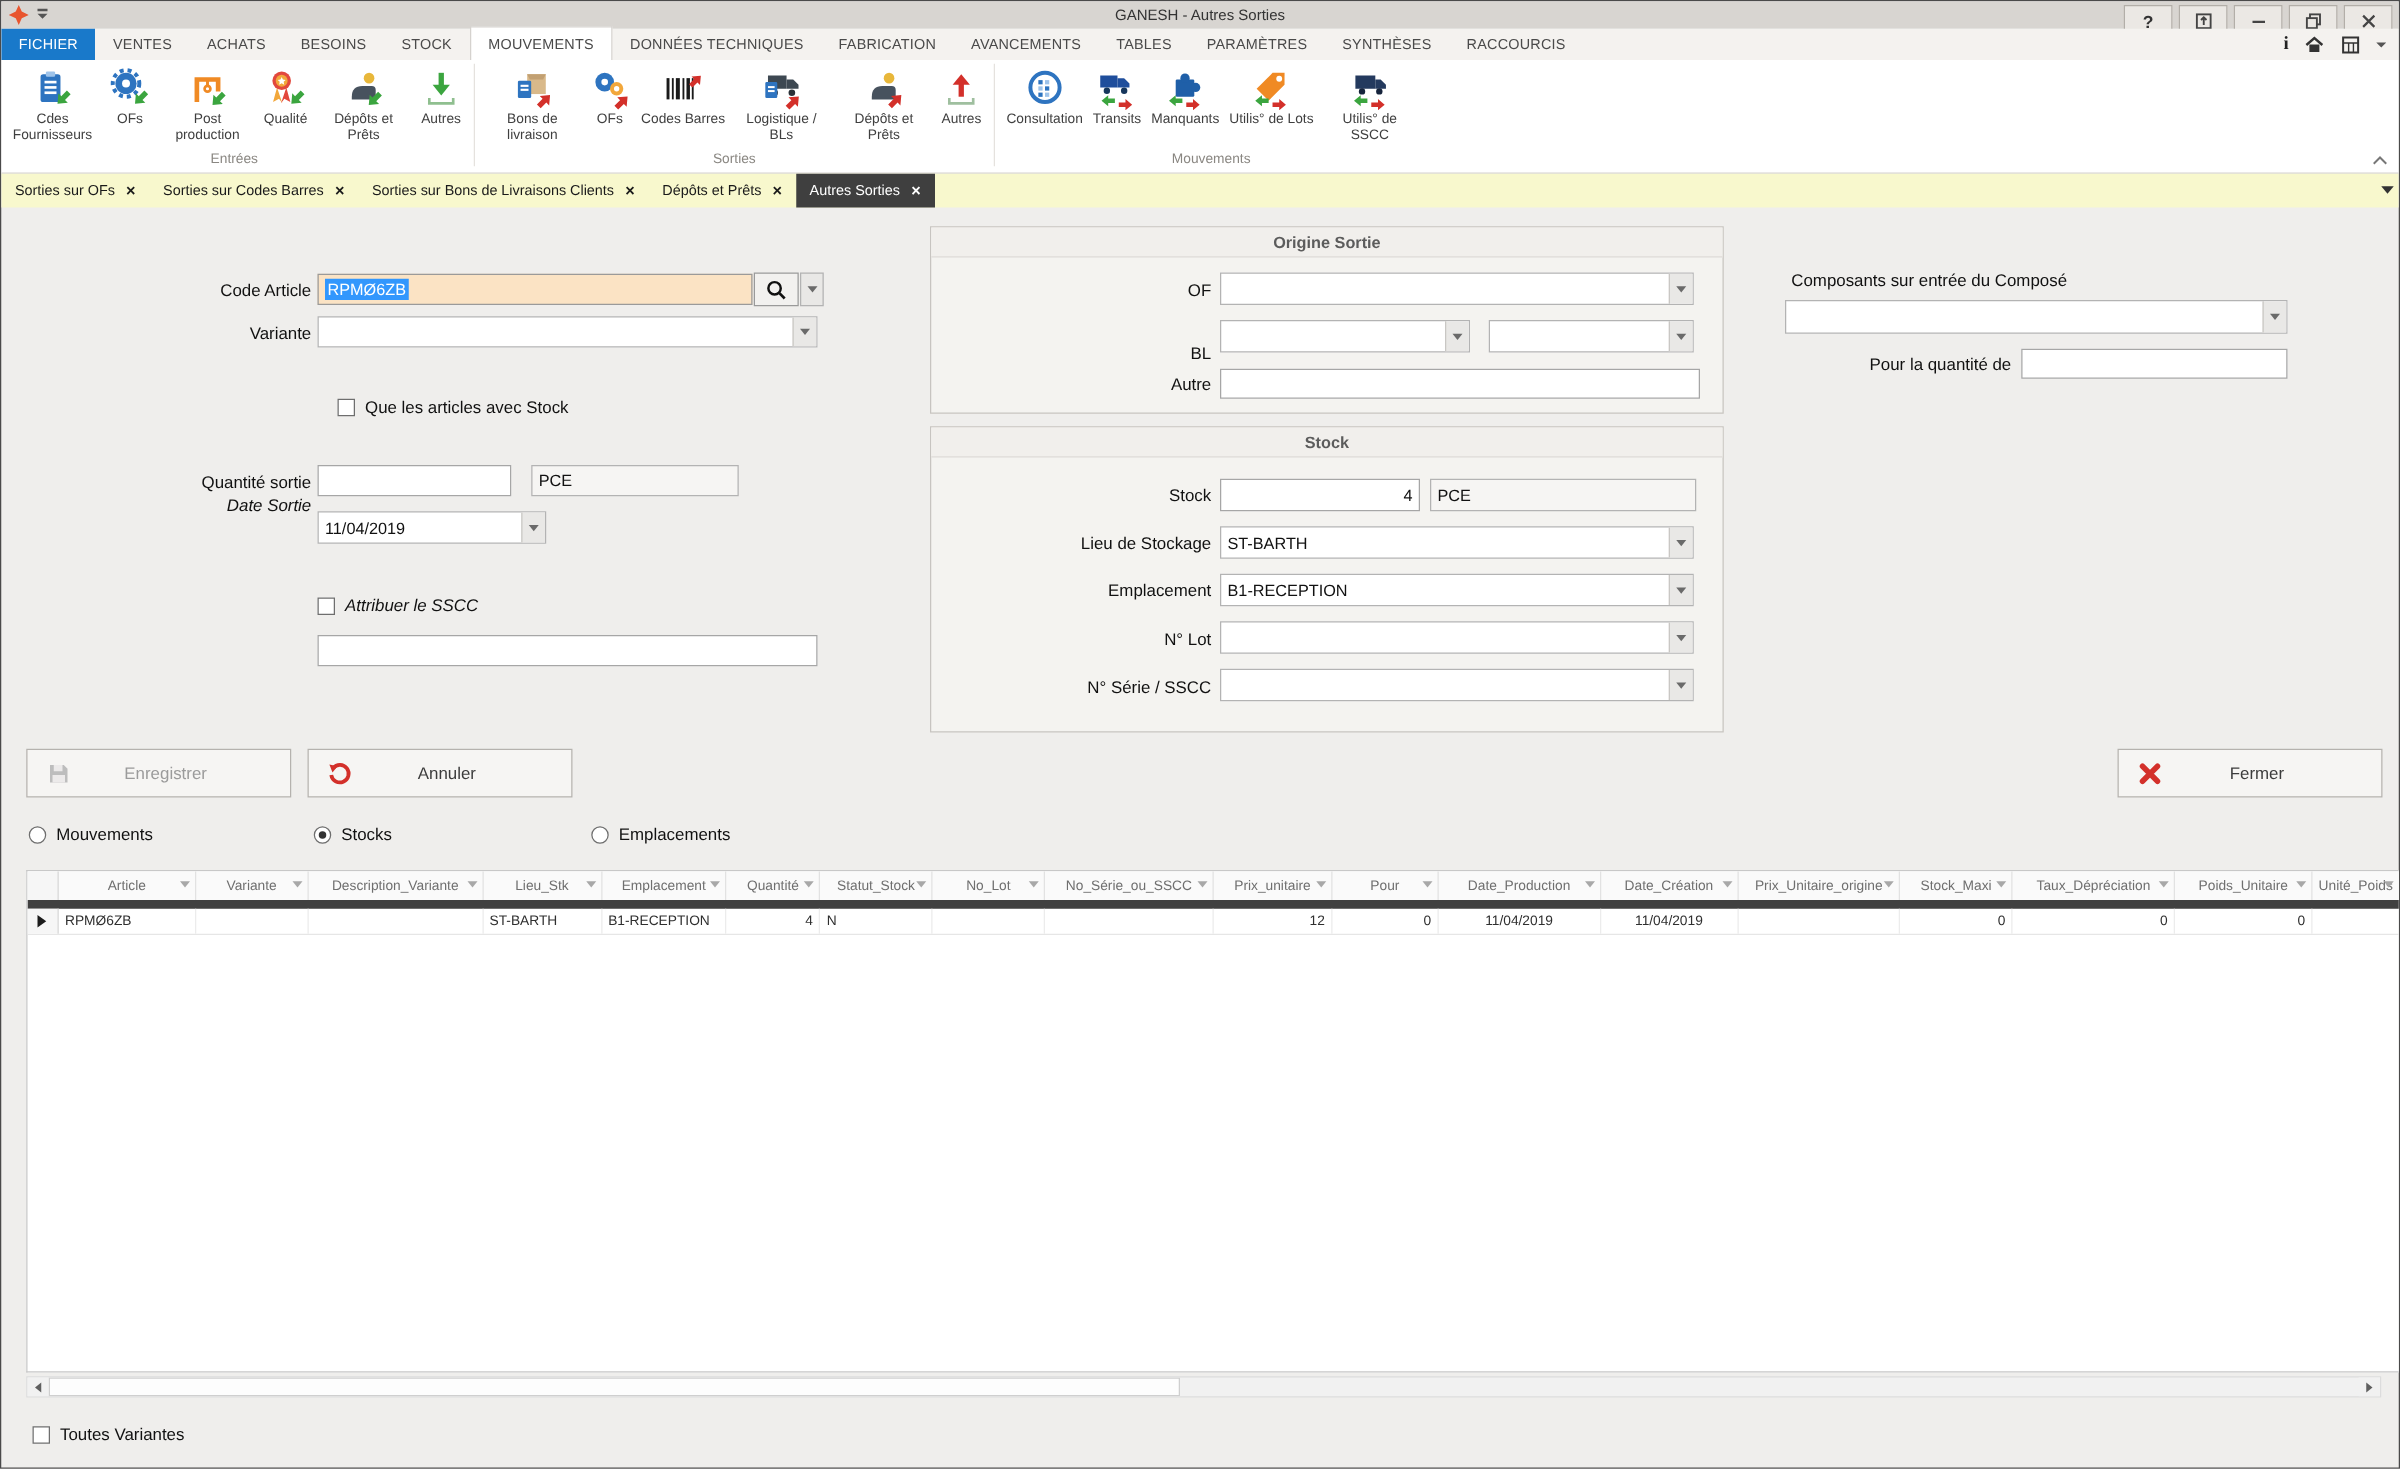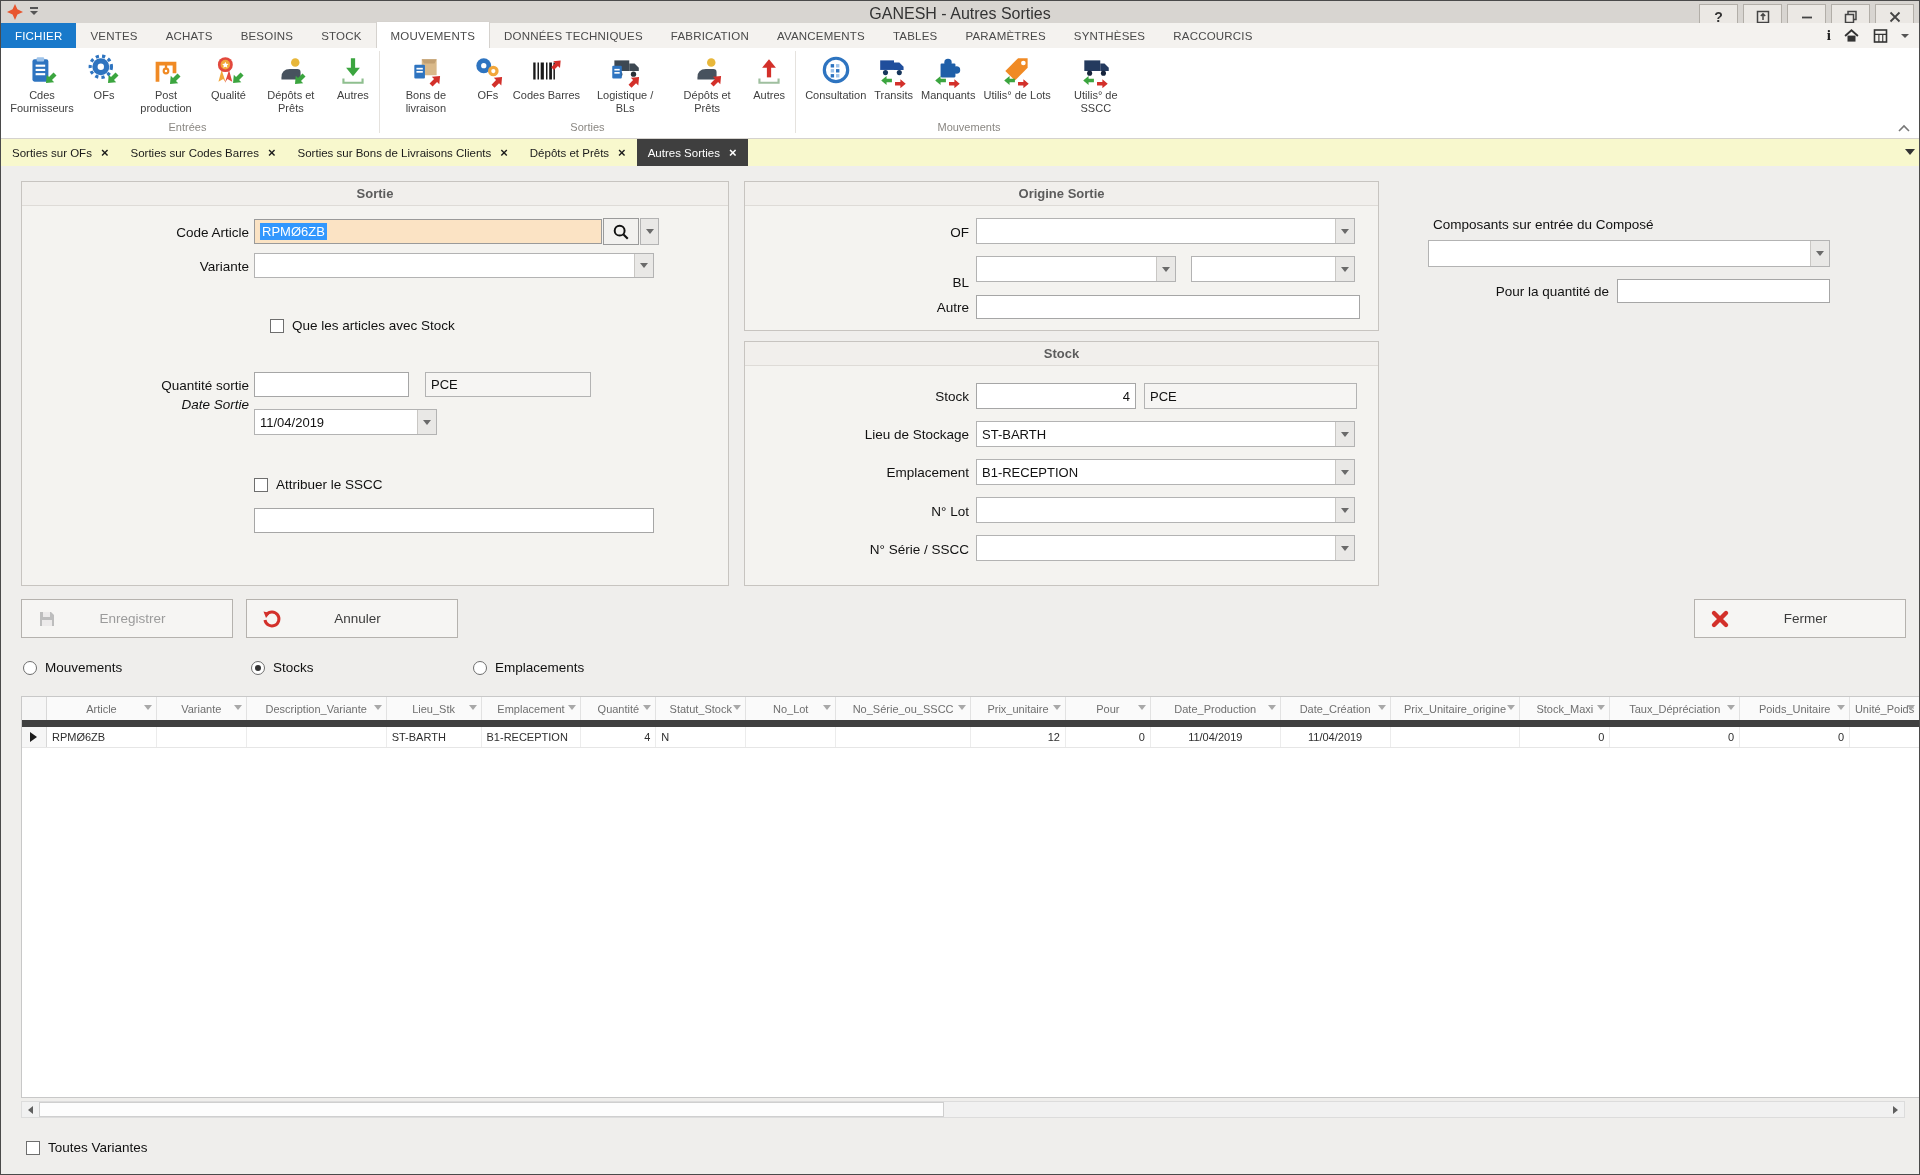--- a/index.html
+++ b/index.html
@@ -2,21 +2,21 @@
 <html lang="fr"><head>
 <meta charset="utf-8">
 <style>
   html,body{margin:0;padding:0;background:#888;}
   #app{position:relative;width:1920px;height:1175px;background:#efeeec;
        font-family:"Liberation Sans",sans-serif;overflow:hidden;
        border:1px solid #4a4a4a;box-sizing:border-box;}
 
   
   .titlebar{position:absolute;top:0;left:0;right:0;height:22px;background:#d8d5d1;}
-  .apptitle{position:absolute;top:4px;left:0;right:0;text-align:center;font-size:16px;color:#333;}
+  .apptitle{position:absolute;top:4px;left:0;right:0;text-align:center;font-size:12px;color:#333;}
   .appicon{position:absolute;left:6px;top:3px;width:16px;height:16px;}
   .qatcaret{position:absolute;left:28px;top:6px;width:10px;height:10px;}
   .qatcaret::before{content:"";position:absolute;left:1px;top:0;width:8px;height:2px;background:#555;}
   .qatcaret::after{content:"";position:absolute;left:1px;top:4px;border-left:4px solid transparent;border-right:4px solid transparent;border-top:4px solid #555;}
   .winbtns{position:absolute;top:3px;right:5px;display:flex;gap:5px;}
   .winbtn{width:39px;height:25px;background:#ebe8e4;border:1px solid #b2aea8;box-sizing:border-box;
           display:flex;align-items:center;justify-content:center;font-size:14px;font-weight:bold;color:#333;}
 
   
   .menubar{position:absolute;top:22px;left:0;right:0;height:25px;background:#f4f2ef;display:flex;}
@@ -422,23 +422,20 @@
       <span>Dépôts et Prêts</span>
       <span class="x">×</span>
     </div>
     <div class="tab active">
       <span>Autres Sorties</span>
       <span class="x">×</span>
     </div>
     <span class="tabcaret"></span>
   </div>
 
-  <div class="gbox" style="left:20px;top:180px;width:708px;height:405px;">
-    <div class="gtitle">Sortie</div>
-  </div>
   <div class="flabel" style="left:60px;top:224px;width:188px;">Code Article</div>
   <div class="tinput" style="left:253px;top:218px;width:348px;height:25px;background:#fbe3c4;border-color:#9a9a9a;">
     <span class="sel">RPMØ6ZB</span>
   </div>
   <div class="searchbtn" style="left:602px;top:217px;width:36px;height:27px;">
     <svg width="18" height="18" viewBox="0 0 20 20">
       <circle cx="8.5" cy="8.5" r="5.5" fill="none" stroke="#111" stroke-width="2.2"></circle>
       <path d="M12.8 12.8 L17.5 17.5" stroke="#111" stroke-width="2.4"></path>
     </svg>
   </div>
@@ -458,21 +455,21 @@
   <div class="flabel" style="left:60px;top:377px;width:188px;">Quantité sortie</div>
   <div class="tinput" style="left:253px;top:371px;width:155px;height:25px;"></div>
   <div class="tinput readonly" style="left:424px;top:371px;width:166px;height:25px;">PCE</div>
 
   <div class="flabel" style="left:60px;top:396px;width:188px;font-style:italic;">Date Sortie</div>
   <div class="combo" style="left:253px;top:408px;width:183px;height:26px;">
     <span>11/04/2019</span>
     <span class="dd"></span>
   </div>
 
-  <div class="chkrow" style="left:253px;top:476px;">
+  <div class="chkrow" style="left:253px;top:476px;font-style:italic;">
     <span class="cb"></span>
     <span>Attribuer le SSCC</span>
   </div>
   <div class="tinput" style="left:253px;top:507px;width:400px;height:25px;"></div>
 
   <div class="gbox" style="left:743px;top:180px;width:635px;height:150px;">
     <div class="gtitle">Origine Sortie</div>
   </div>
   <div class="flabel" style="left:780px;top:224px;width:188px;">OF</div>
   <div class="combo" style="left:975px;top:217px;width:379px;height:26px;">

